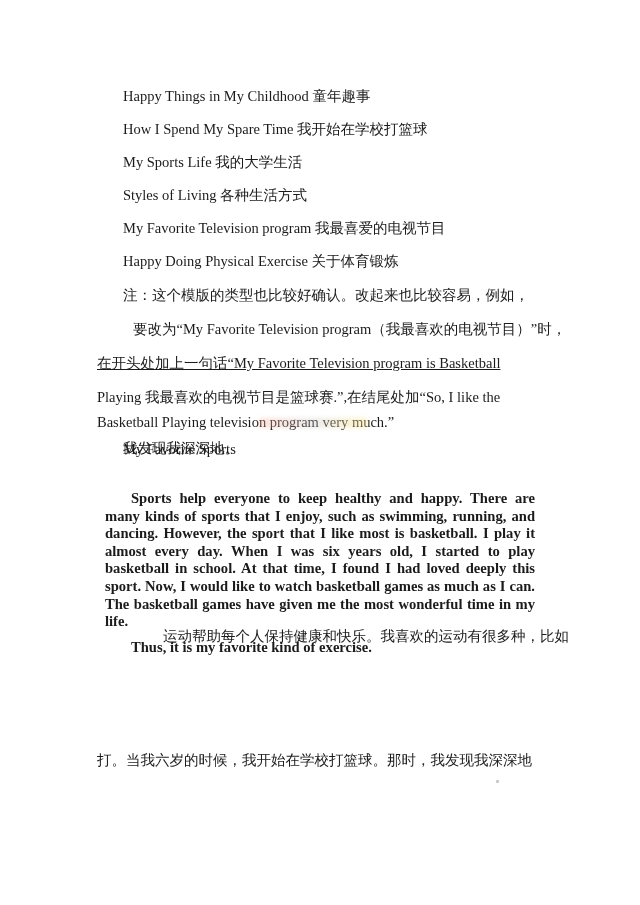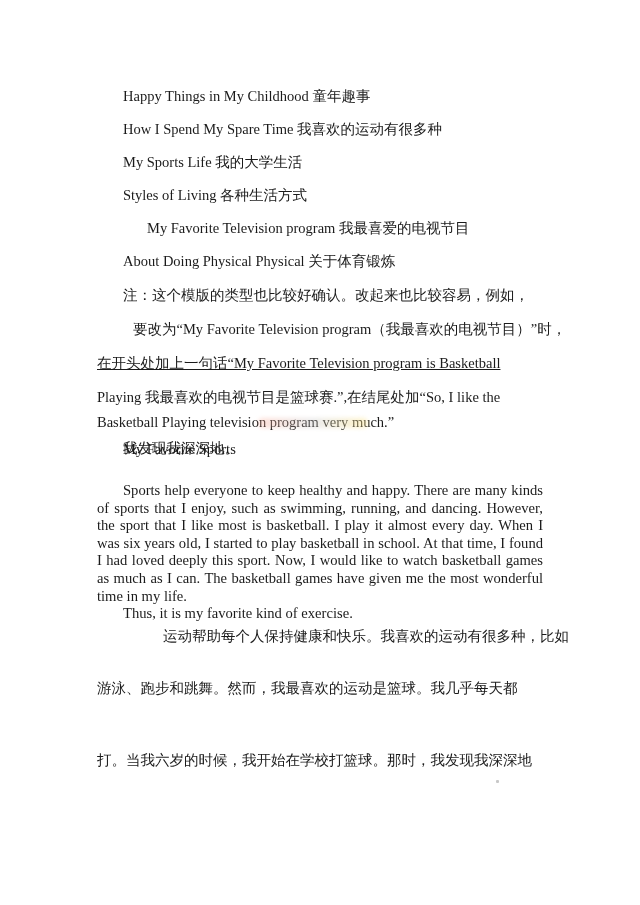--- a/index.html
+++ b/index.html
@@ -33,22 +33,23 @@
     .noind { left: 97px; }
     .essay {
       position: absolute;
       left: 97px;
       width: 446px;
       font-size: 14.6px;
       line-height: 17.6px;
       color: #1b1b1b;
     }
     .essay p {
-      margin: 0;
+      margin: 8px;
       text-align: justify;
+      font-weight: bold;
     }
     .essay .first { text-indent: 26px; }
     .watermark {
       position: absolute;
       left: 258px;
       top: 418px;
       width: 110px;
       height: 10px;
       background: linear-gradient(90deg, rgba(255,170,150,0.35), rgba(200,200,200,0.35), rgba(255,230,140,0.45));
       border-radius: 5px;
@@ -68,51 +69,50 @@
 <body>
 
 <div class="page">
 
   <div class="line ind" style="top:87px;">
     <span>Happy Things in My Childhood</span>
     <span>童年趣事</span>
   </div>
   <div class="line ind" style="top:120px;">
     <span>How I Spend My Spare Time</span>
-    <span>我喜欢的运动有很多种</span>
+    <span>我开始在学校打篮球</span>
   </div>
   <div class="line ind" style="top:153px;">
     <span>My Sports Life</span>
     <span>我的大学生活</span>
   </div>
   <div class="line ind" style="top:186px;">
     <span>Styles of Living</span>
     <span>各种生活方式</span>
   </div>
-  <div class="line ind" style="top:219px;margin-left:24px;">
+  <div class="line ind" style="top:219px;">
     <span>My Favorite Television program</span>
     <span>我最喜爱的电视节目</span>
   </div>
   <div class="line ind" style="top:252px;">
-    <span>About Doing Physical Physical</span>
+    <span>Happy Doing Physical Exercise</span>
     <span>关于体育锻炼</span>
   </div>
 
   <div class="line ind" style="top:286px;">注：这个模版的类型也比较好确认。改起来也比较容易，例如，</div>
   <div class="line noind" style="top:320px;margin-left:36px;">要改为“My Favorite Television program（我最喜欢的电视节目）”时，</div>
   <div class="line noind" style="top:354px;text-decoration:underline;">在开头处加上一句话“My Favorite Television program is Basketball</div>
   <div class="line noind" style="top:388px;">Playing 我最喜欢的电视节目是篮球赛.”,在结尾处加“So, I like the</div>
   <div class="line noind" style="top:413px;">Basketball Playing television program very much.”</div>
   <div class="watermark"></div>
   <div class="line ind" style="top:439px;">我发现我深深地。</div>
 
   <div class="line ind" style="top:440px;">My Favorite Sports</div>
   <div class="essay" style="top:482px;">
     <p class="first">Sports help everyone to keep healthy and happy.  There are many kinds of sports that I enjoy, such as swimming, running, and dancing. However, the sport that I like most is basketball. I play it almost every day.  When I was six years old, I started to play basketball in school. At that time, I found I had loved deeply this sport. Now, I would like to watch basketball games as much as I can. The basketball games have given me the most wonderful time in my life.</p>
     <p class="first">Thus, it is my favorite kind of exercise.</p>
   </div>
 
   <div class="line ind" style="top:627px;margin-left:40px;">运动帮助每个人保持健康和快乐。我喜欢的运动有很多种，比如</div>
-  <div class="line noind" style="top:679px;">游泳、跑步和跳舞。然而，我最喜欢的运动是篮球。我几乎每天都</div>
   <div class="line noind" style="top:751px;text-align:right;">打。当我六岁的时候，我开始在学校打篮球。那时，我发现我深深地</div>
 
   <div class="speck"></div>
 </div>
 
 </body></html>

